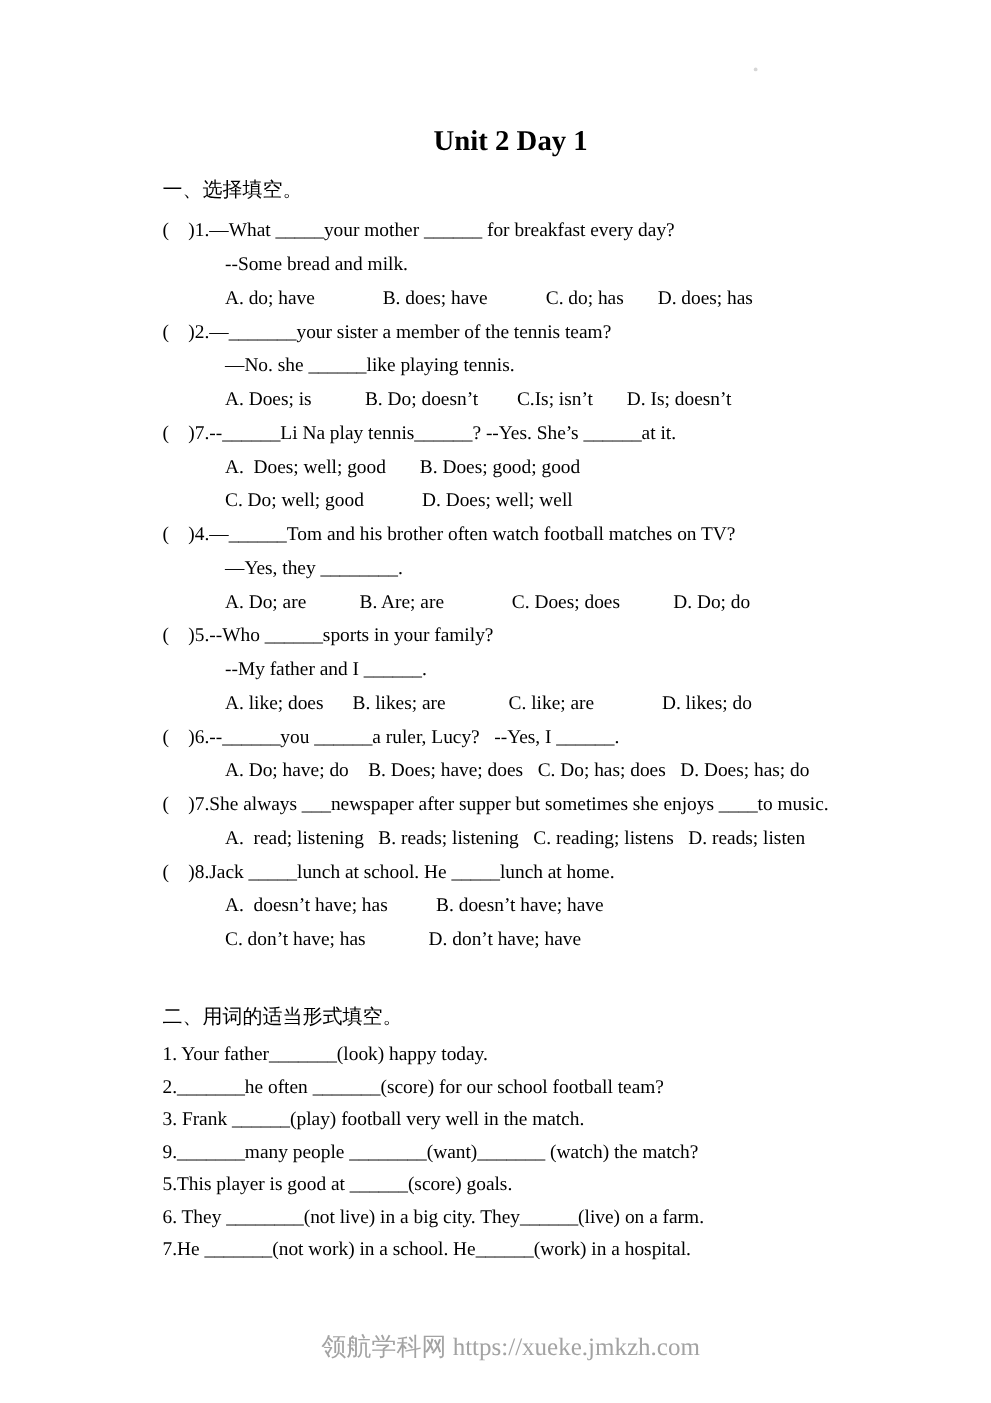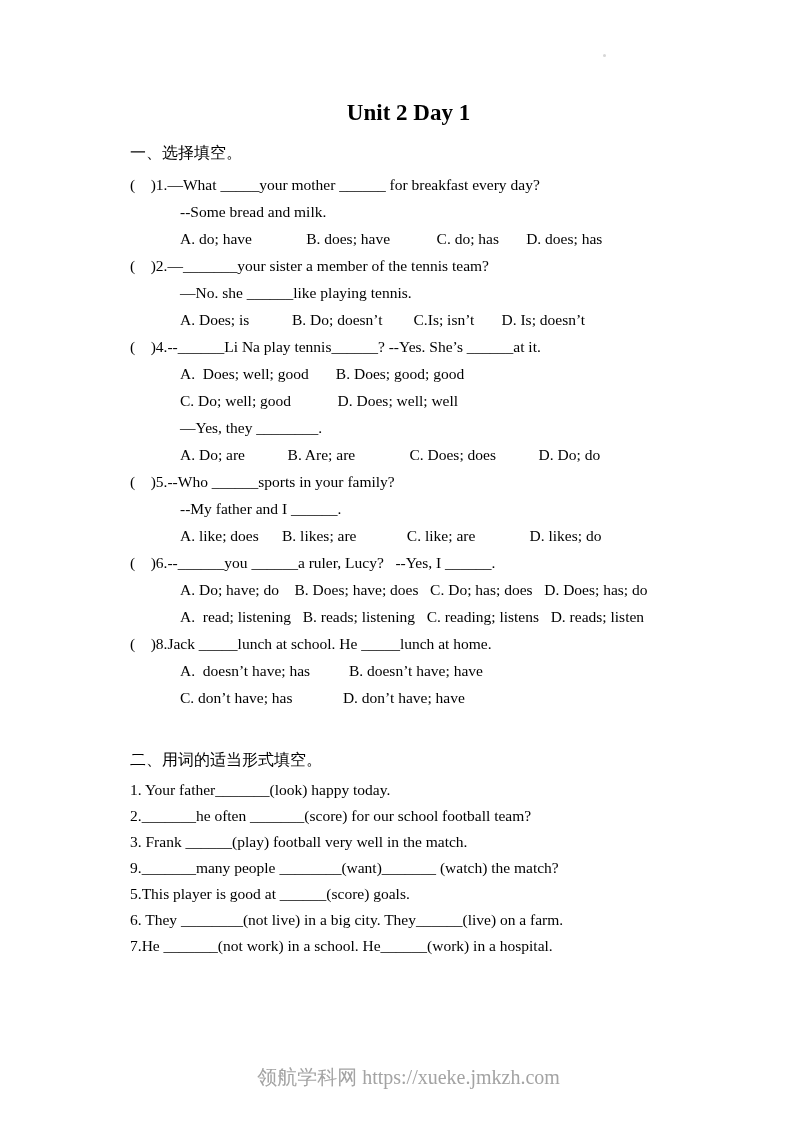--- a/index.html
+++ b/index.html
@@ -85,30 +85,32 @@
 
     <div class="sec-heading">一、选择填空。</div>
 
     <div class="s1">
       <div class="line">(    )1.—What _____your mother ______ for breakfast every day?</div>
       <div class="line ind1">--Some bread and milk.</div>
       <div class="line ind1">A. do; have              B. does; have            C. do; has       D. does; has</div>
       <div class="line">(    )2.—_______your sister a member of the tennis team?</div>
       <div class="line ind1">—No. she ______like playing tennis.</div>
       <div class="line ind1">A. Does; is           B. Do; doesn’t        C.Is; isn’t       D. Is; doesn’t</div>
-      <div class="line">(    )4.--______Li Na play tennis______? --Yes. She’s ______at it.</div>
+      <div class="line">(    )7.--______Li Na play tennis______? --Yes. She’s ______at it.</div>
       <div class="line ind1">A.  Does; well; good       B. Does; good; good</div>
       <div class="line ind1">C. Do; well; good            D. Does; well; well</div>
+      <div class="line">(    )4.—______Tom and his brother often watch football matches on TV?</div>
       <div class="line ind1">—Yes, they ________.</div>
       <div class="line ind1">A. Do; are           B. Are; are              C. Does; does           D. Do; do</div>
       <div class="line">(    )5.--Who ______sports in your family?</div>
       <div class="line ind1">--My father and I ______.</div>
       <div class="line ind1">A. like; does      B. likes; are             C. like; are              D. likes; do</div>
       <div class="line">(    )6.--______you ______a ruler, Lucy?   --Yes, I ______.</div>
       <div class="line ind1">A. Do; have; do    B. Does; have; does   C. Do; has; does   D. Does; has; do</div>
+      <div class="line">(    )7.She always ___newspaper after supper but sometimes she enjoys ____to music.</div>
       <div class="line ind1">A.  read; listening   B. reads; listening   C. reading; listens   D. reads; listen</div>
       <div class="line">(    )8.Jack _____lunch at school. He _____lunch at home.</div>
       <div class="line ind1">A.  doesn’t have; has          B. doesn’t have; have</div>
       <div class="line ind1">C. don’t have; has             D. don’t have; have</div>
     </div>
 
     <div class="sec-heading sec2">二、用词的适当形式填空。</div>
 
     <div class="s2">
       <div class="line">1. Your father_______(look) happy today.</div>

